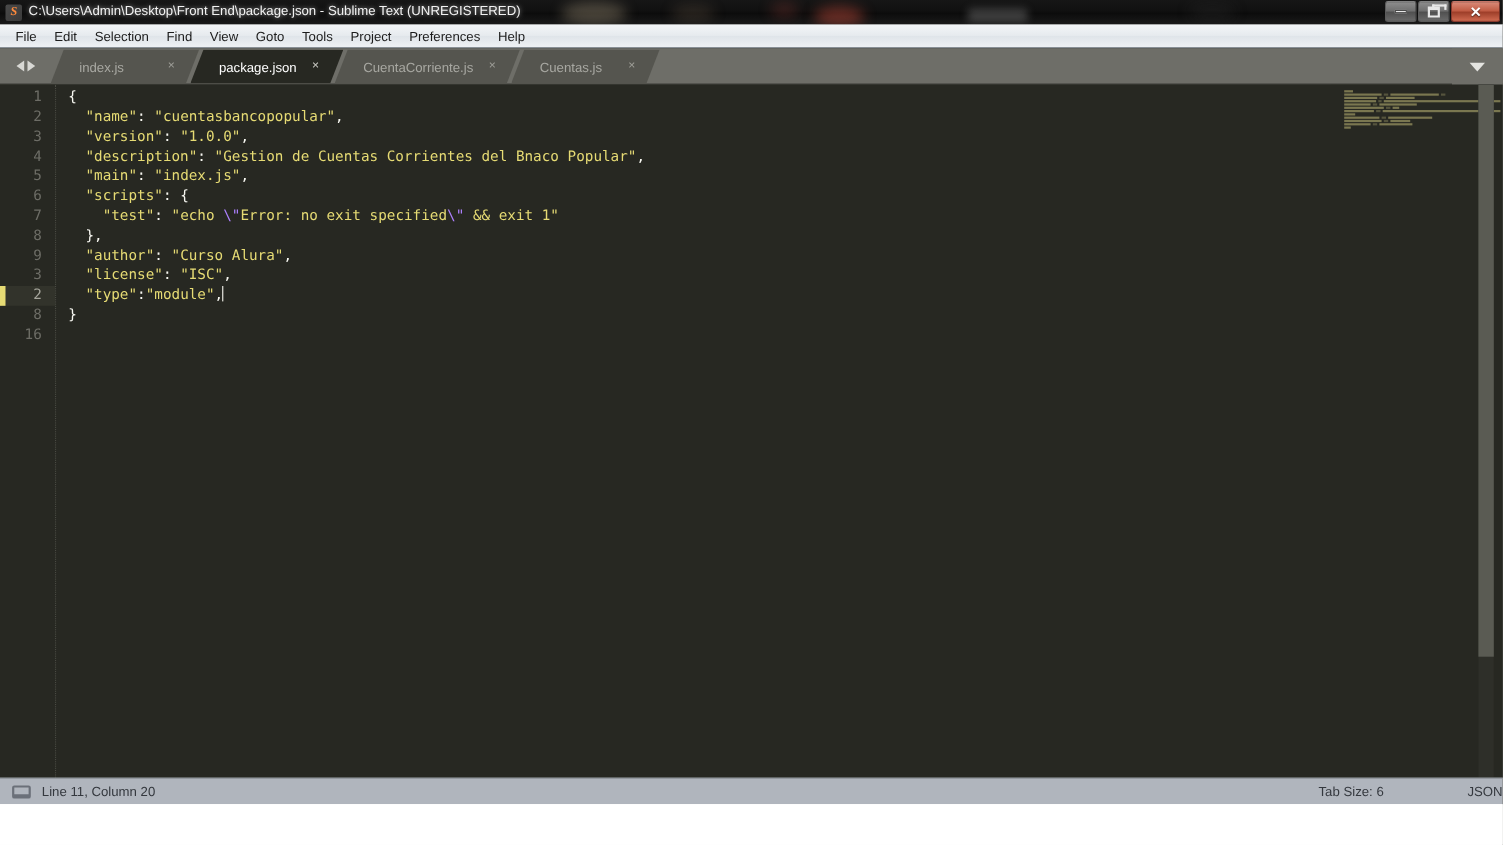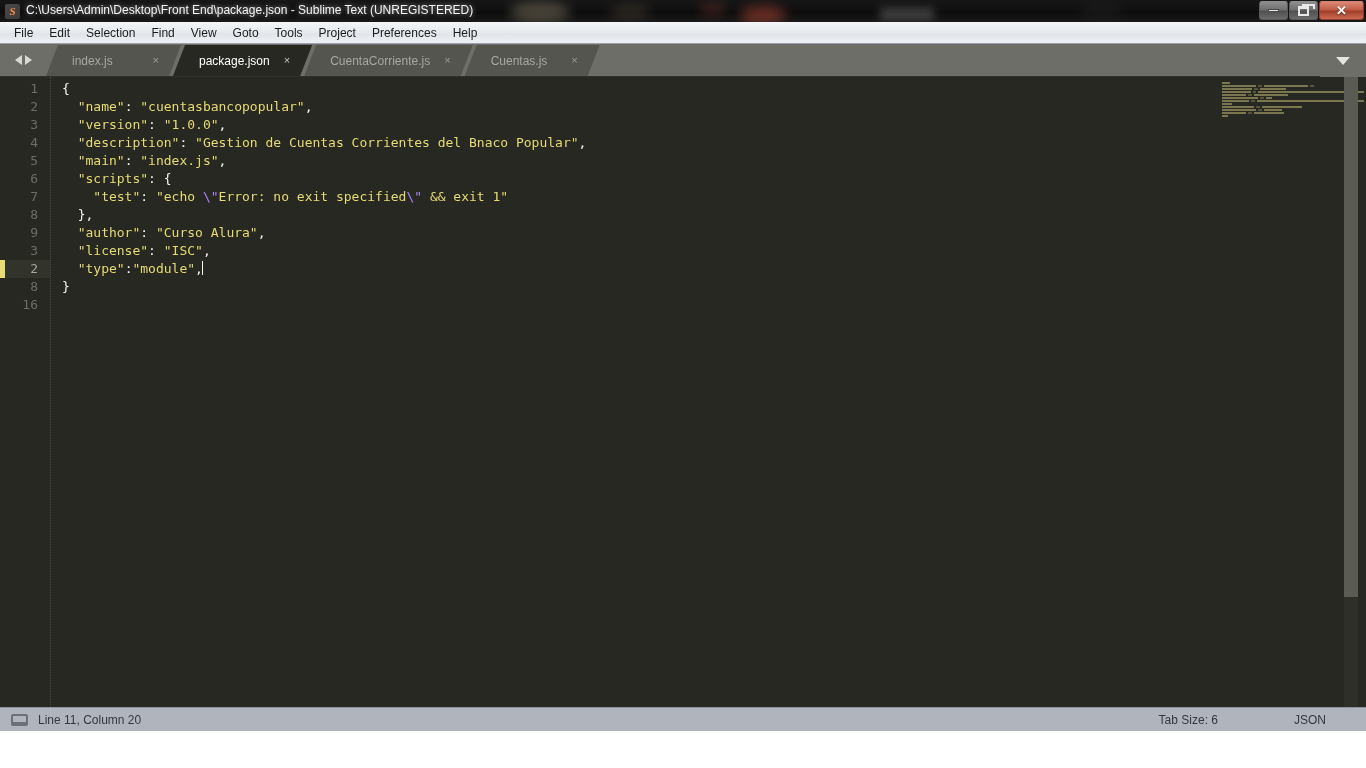--- a/index.html
+++ b/index.html
@@ -206,21 +206,21 @@
   #status-icon-wrap { width: 38px; display:flex; align-items:center; justify-content:center; }
   .console-icon {
     width: 17px; height: 12px; border: 2px solid #6b7079;
     border-bottom-width: 4px; border-radius: 2px; background: #b0b5bd;
   }
   #status-left { font-size: 12px; color: #34383e; }
   #status-right { position: absolute; right: 0; top: 0; height: 24px;
                   display: flex; align-items: center; }
   .status-cell { font-size: 12px; color: #34383e; padding: 0 0 0 0; }
   #cell-tabsize { margin-right: 76px; }
-  #cell-syntax { margin-right: 40px; }
+  #cell-syntax { }
 
   #desktop-bottom {
     position: absolute; left:0; top: 731px; width: 1366px; height: 37px;
     background: #ffffff;
   }
 </style>
 </head>
 <body>
 
 <div id="window">

